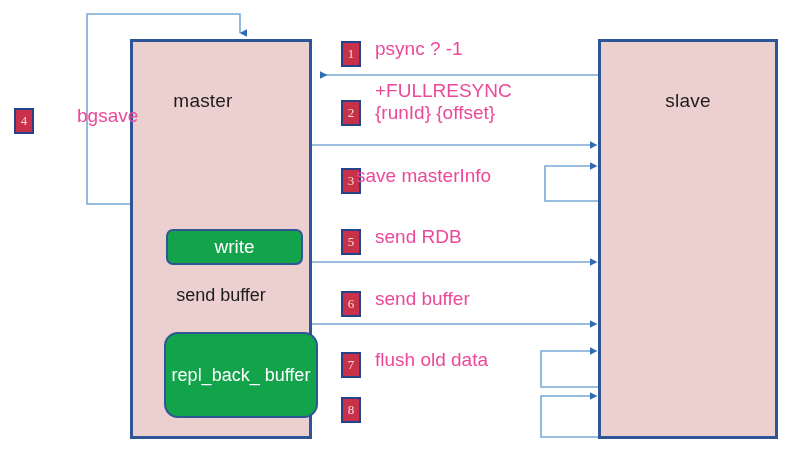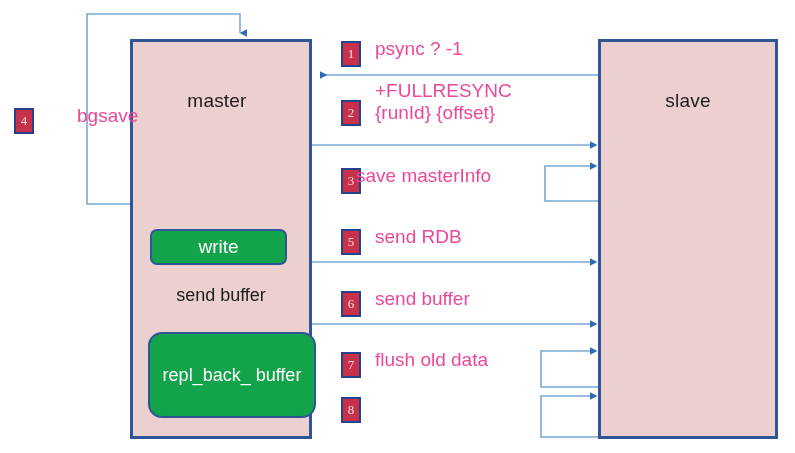--- a/index.html
+++ b/index.html
@@ -52,27 +52,28 @@
     background: #13a44b;
     border: 2px solid #2e5596;
     box-sizing: border-box;
     color: #ffffff;
     display: flex;
     align-items: center;
     justify-content: center;
     text-align: center;
     line-height: 1.12;
     font-size: 19px;
+    margin-left: 16px;
   }
   #write-box {
     left: 150px; top: 229px; width: 137px; height: 36px;
     border-radius: 7px;
   }
   #replbuf-box {
-    left: 148px; top: 332px; width: 168px; height: 86px;
+    left: 148px; top: 332px; width: 154px; height: 86px;
     border-radius: 14px;
     font-size: 18px;
   }
   #send-buffer-inner {
     position: absolute;
     left: 130px; top: 285px; width: 182px;
     text-align: center;
     font-size: 18px;
     color: #1d1d1d;
   }
@@ -184,21 +185,21 @@
       <path d="M598,437 L541,437 L541,396 L590,396" fill="none" stroke="#7aa9d6" stroke-width="1.6" marker-end="url(#arrR)"></path>
     </g>
 
     <g>
       <path d="M219,265 L219,327" fill="none" stroke="#6f93c4" stroke-width="1.8" marker-end="url(#arrD)"></path>
     </g>
   </svg>
 
   <div class="node-box" id="master-box">
   </div>
-  <div class="node-label" id="master-label" style="left:136px;width:162px;">master</div>
+  <div class="node-label" id="master-label" style="left:122px;width:162px;">master</div>
 
   <div class="green-box" id="write-box">write</div>
 
   <div id="send-buffer-inner">send buffer</div>
 
   <div class="green-box" id="replbuf-box">repl_back_
 buffer</div>
 
   <div class="node-box" id="slave-box"></div>
   <div class="node-label" id="slave-label" style="left:598px;width:180px;">slave</div>

